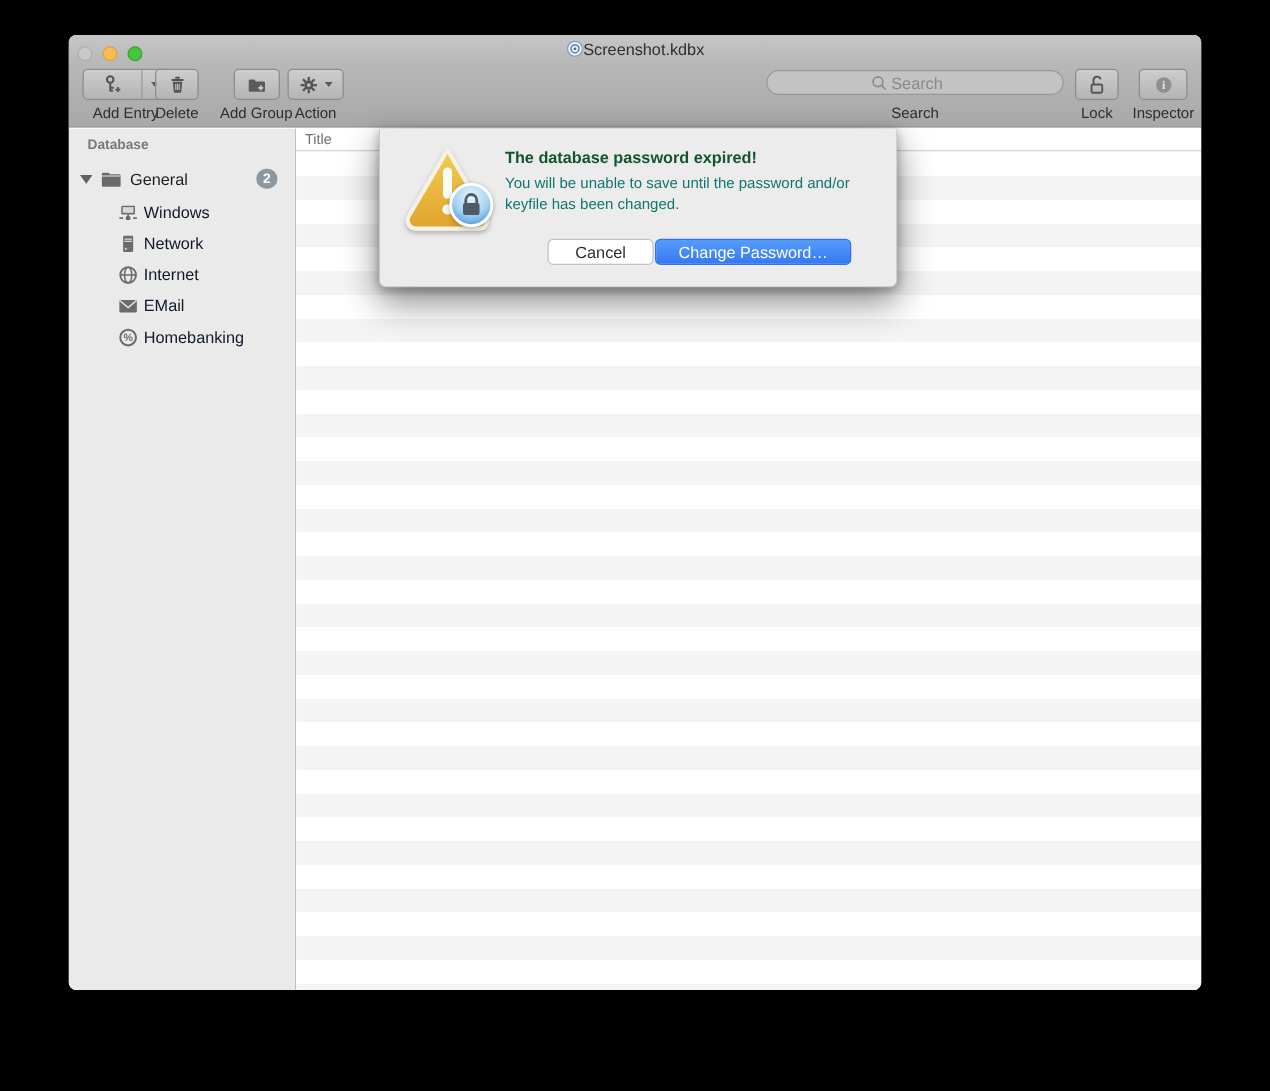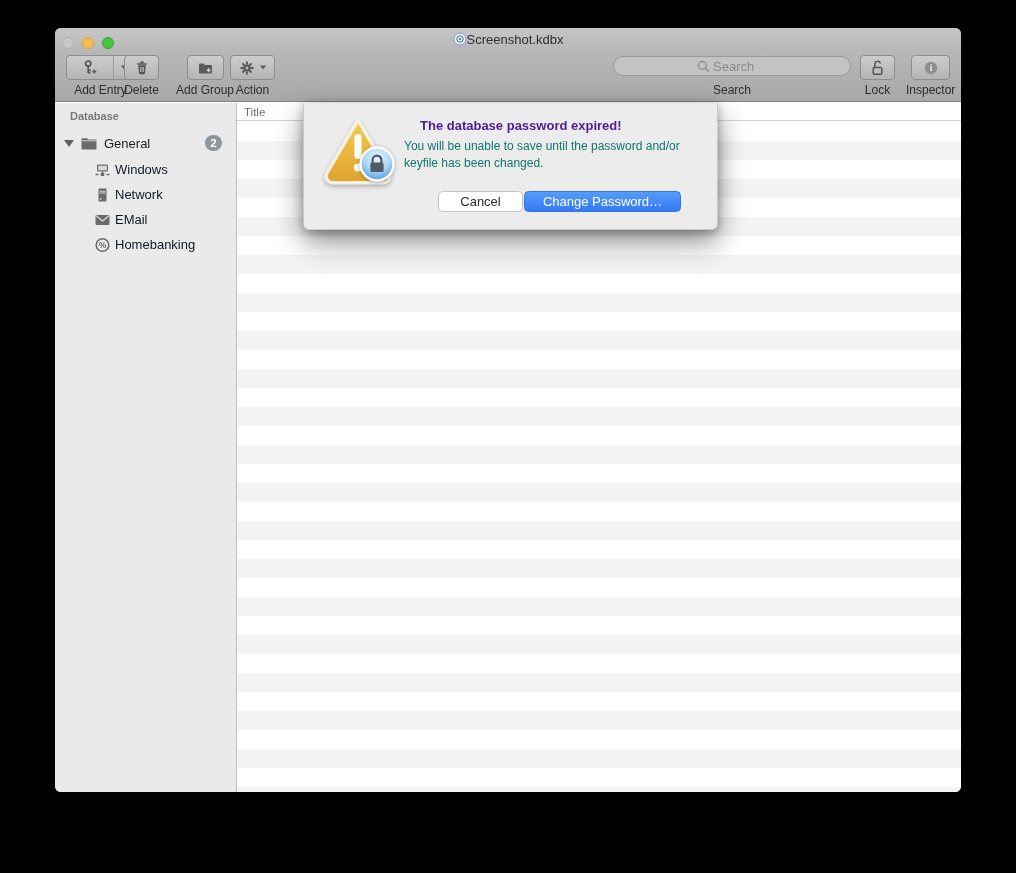--- a/index.html
+++ b/index.html
@@ -72,21 +72,21 @@
   .rows { position:absolute; left:0; top:19px; width:100%; bottom:0;
           background:repeating-linear-gradient(180deg,#ffffff 0 19px,#f4f4f5 19px 38px); }
 
   
   .sheet { position:absolute; left:248px; top:75px; width:415px; height:127px;
            background:#ececec; border-radius:0 0 6px 6px;
            box-shadow:0 12px 28px rgba(0,0,0,.45), 0 2px 8px rgba(0,0,0,.25);
            border:1px solid #c9c9c9; border-top:none; z-index:10; }
   .warn-wrap { position:absolute; left:18px; top:13px; width:72px; height:70px; }
   .badge-lock { position:absolute; left:37px; top:30px; }
-  .sheet-title { position:absolute; left:116px; top:15px; font-size:13px; font-weight:bold; color:#4c1d95; }
+  .sheet-title { position:absolute; left:100px; top:15px; font-size:13px; font-weight:bold; color:#14532d; }
   .sheet-msg { position:absolute; left:100px; top:35px; width:306px; font-size:12px;
                line-height:16.5px; color:#0f766e; }
   .sheet-buttons { position:absolute; right:36px; bottom:17px; display:flex; gap:1px; }
   .btn { height:21px; border-radius:4.5px; font-size:13px; font-family:inherit;
          display:flex; align-items:center; justify-content:center; cursor:default; }
   .btn-cancel { width:85px; background:#fff; border:1px solid #c2c2c2; color:#2c2c2c; }
   .btn-primary { width:157px; background:linear-gradient(180deg,#559cfa,#3579f3);
                  border:1px solid #3172e5; color:#fff; }
 
   svg { display:block; }
@@ -244,20 +244,30 @@
         </li>
         <li class="sb-item">
           <span class="sb-icon">
             <svg width="17" height="16" viewBox="0 0 17 16">
               <rect x="4.5" y="1.5" width="8" height="13" rx="1" fill="#6b6b6b"></rect>
               <path d="M5.5 4.2 h6 M5.5 6 h6" stroke="#d9d9d9" stroke-width="1"></path>
               <circle cx="6.7" cy="12" r=".9" fill="#d9d9d9"></circle>
             </svg>
           </span>
           <span class="sb-item-label">Network</span>
+        </li>
+        <li class="sb-item">
+          <span class="sb-icon">
+            <svg width="17" height="16" viewBox="0 0 17 16">
+              <circle cx="8.5" cy="8" r="6.3" fill="none" stroke="#6b6b6b" stroke-width="1.5"></circle>
+              <ellipse cx="8.5" cy="8" rx="2.9" ry="6.3" fill="none" stroke="#6b6b6b" stroke-width="1.2"></ellipse>
+              <path d="M2.2 8 h12.6" stroke="#6b6b6b" stroke-width="1.2"></path>
+            </svg>
+          </span>
+          <span class="sb-item-label">Internet</span>
         </li>
         <li class="sb-item">
           <span class="sb-icon">
             <svg width="17" height="14" viewBox="0 0 17 14">
               <rect x="1.5" y="2" width="14" height="10" rx="1.2" fill="#6b6b6b"></rect>
               <path d="M2 2.6 L8.5 8 L15 2.6" fill="none" stroke="#eaeaea" stroke-width="1.1"></path>
             </svg>
           </span>
           <span class="sb-item-label">EMail</span>
         </li>

